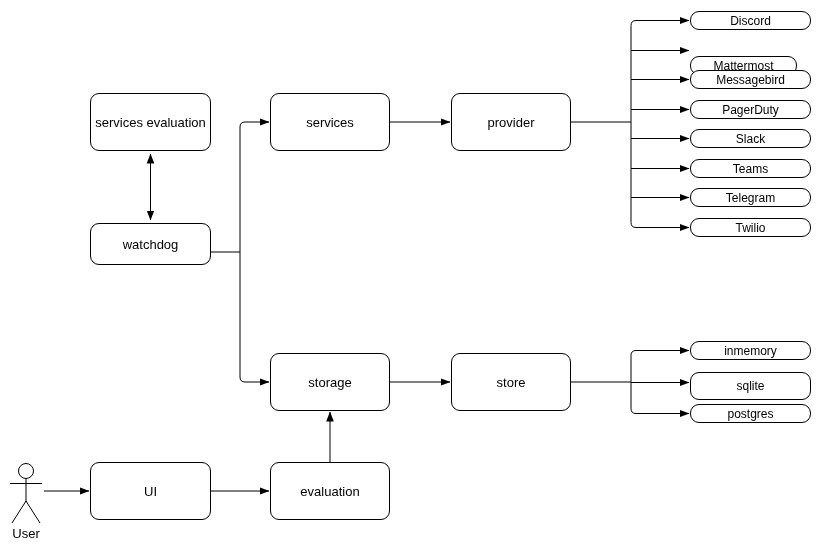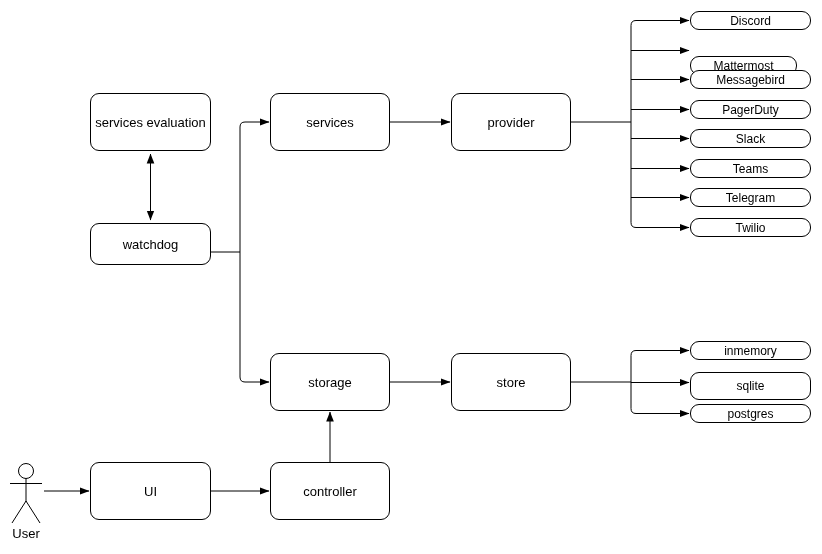--- a/index.html
+++ b/index.html
@@ -95,21 +95,21 @@
 
   <div class="node" style="left:451px;top:353px;width:120px;height:58px">
     <span>store</span>
   </div>
 
   <div class="node" style="left:90px;top:462px;width:121px;height:58px">
     <span>UI</span>
   </div>
 
   <div class="node" style="left:270px;top:462px;width:120px;height:58px">
-    <span>controller</span>
+    <span>evaluation</span>
   </div>
 
   <div class="node small" style="left:690px;top:11px;width:121px;height:19px">
     <span>Discord</span>
   </div>
   <div class="node small" style="left:690px;top:56px;width:107px;height:19px">
     <span>Mattermost</span>
   </div>
   <div class="node small" style="left:690px;top:70px;width:121px;height:19px">
     <span>Messagebird</span>

